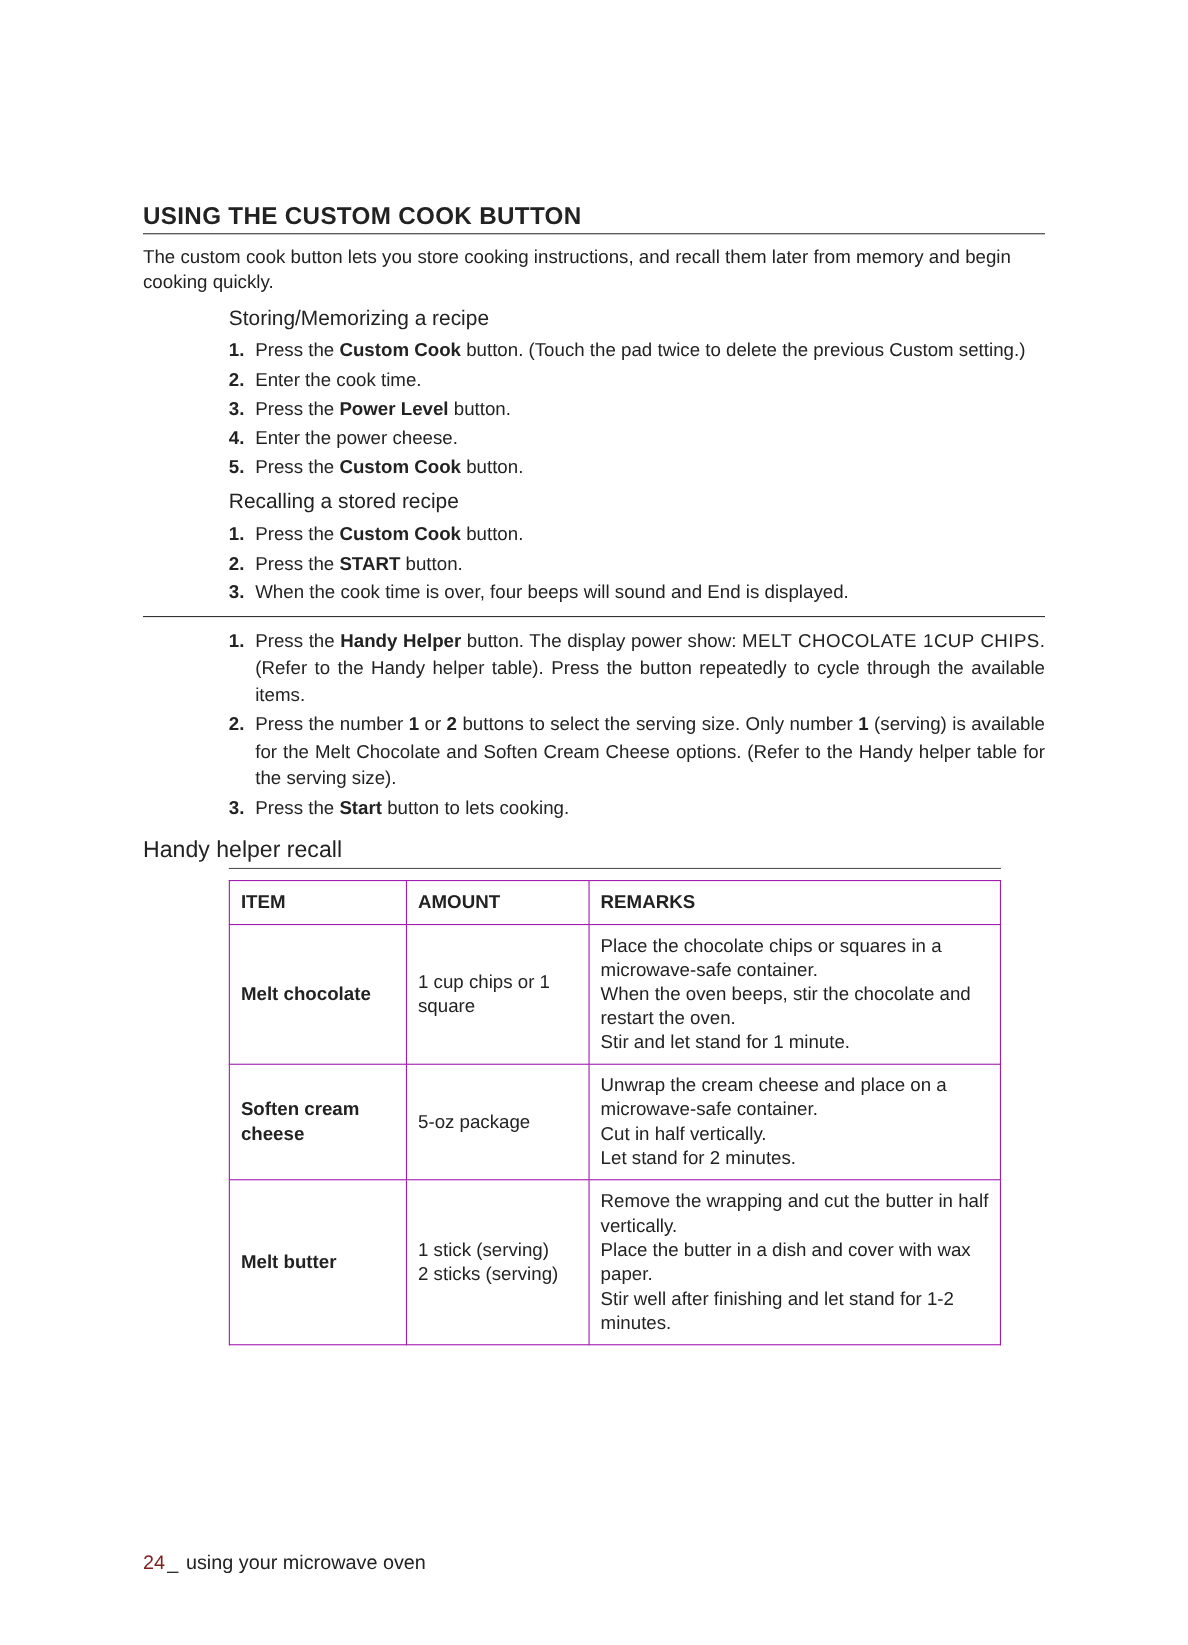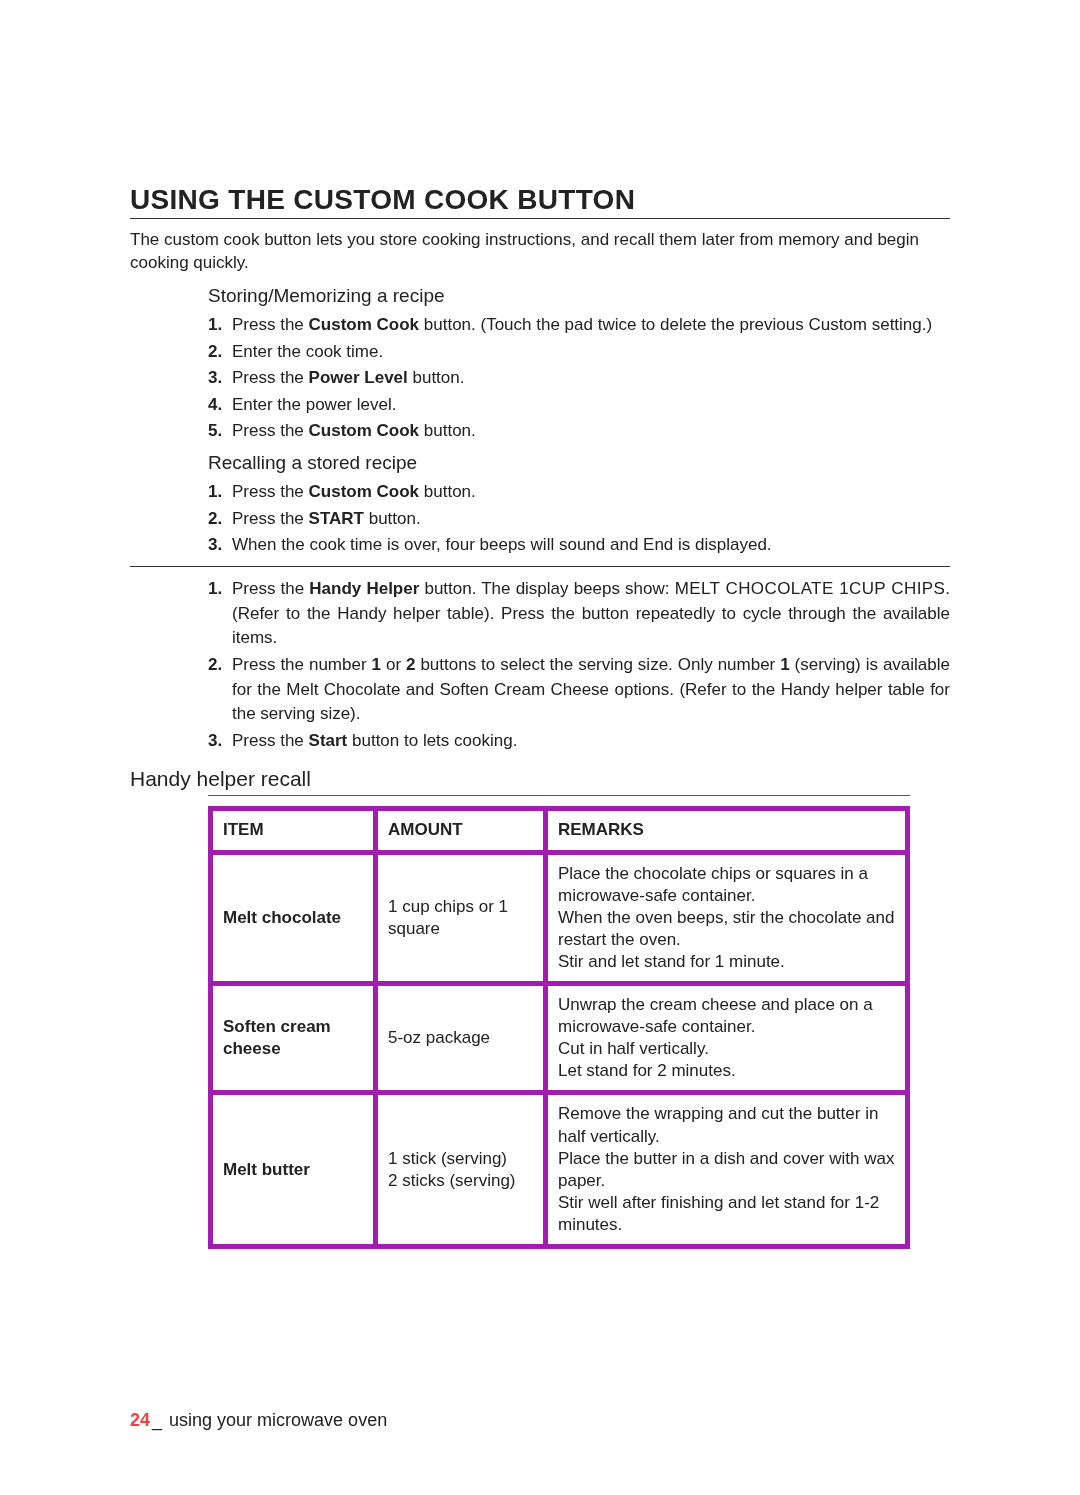--- a/index.html
+++ b/index.html
@@ -9,21 +9,21 @@
     font-family: Arial, Helvetica, sans-serif;
     color: #222;
     width: 1080px;
     height: 1495px;
     position: relative;
   }
   .page {
     padding: 184px 130px 0 130px;
   }
   .h1 {
-    font-size: 28px;
+    font-size: 22px;
     font-weight: bold;
     letter-spacing: 0.3px;
     margin: 0 0 2px 0;
   }
   .rule {
     border: none;
     border-top: 1.5px solid #333;
     margin: 2px 0 10px 0;
   }
   .rule-thin {
@@ -83,41 +83,41 @@
     font-size: 21px;
     margin: 14px 0 4px 0;
   }
   table.handy {
     border-collapse: collapse;
     width: 702px;
     margin-left: 78px;
     margin-top: 4px;
   }
   table.handy th, table.handy td {
-    border: 5px solid #a21caf;
+    border: 1px solid #a21caf;
     font-size: 17px;
     text-align: left;
     vertical-align: middle;
     padding: 8px 10px;
     line-height: 1.3;
   }
   table.handy th {
     font-weight: bold;
   }
   .col-item { width: 140px; font-weight: bold;}
   .col-amount { width: 145px;}
   .footer {
     position: absolute;
     left: 130px;
     bottom: 64px;
     font-size: 18px;
   }
   .footer .pagenum {
-    font-weight: bold;
-    color: #ef4444;
+    font-weight: normal;
+    color: #7f1d1d;
   }
   .footer .underscore { margin: 0 2px; }
   .b { font-weight: bold; }
   .end-italic { }
   .melt-display { letter-spacing: 0.4px;}
 </style>
 </head>
 <body>
 
 <div class="page">
@@ -125,37 +125,37 @@
   <div class="h1">USING THE CUSTOM COOK BUTTON</div>
   <hr class="rule">
   <p class="body-text">The custom cook button lets you store cooking instructions, and recall them later from memory and begin cooking quickly.</p>
 
   <div class="indent">
     <div class="h2">Storing/Memorizing a recipe</div>
     <ol class="steps">
       <li><span class="num">1.</span><span>Press the </span><span class="b">Custom Cook</span><span> button. (Touch the pad twice to delete the previous Custom setting.)</span></li>
       <li><span class="num">2.</span><span>Enter the cook time.</span></li>
       <li><span class="num">3.</span><span>Press the </span><span class="b">Power Level</span><span> button.</span></li>
-      <li><span class="num">4.</span><span>Enter the power level.</span></li>
+      <li><span class="num">4.</span><span>Enter the power cheese.</span></li>
       <li><span class="num">5.</span><span>Press the </span><span class="b">Custom Cook</span><span> button.</span></li>
     </ol>
 
     <div class="h2">Recalling a stored recipe</div>
     <ol class="steps">
       <li><span class="num">1.</span><span>Press the </span><span class="b">Custom Cook</span><span> button.</span></li>
       <li><span class="num">2.</span><span>Press the </span><span class="b">START</span><span> button.</span></li>
       <li><span class="num">3.</span><span>When the cook time is over, four beeps will sound and </span><span class="end-italic">End</span><span> is displayed.</span></li>
     </ol>
   </div>
 
   <hr class="rule">
 
   <div class="indent">
     <ol class="steps">
-      <li><span class="num">1.</span><span>Press the </span><span class="b">Handy Helper</span><span> button. The display beeps show: </span><span class="melt-display">MELT CHOCOLATE 1CUP CHIPS</span><span>. (Refer to the Handy helper table). Press the button repeatedly to cycle through the available items.</span></li>
+      <li><span class="num">1.</span><span>Press the </span><span class="b">Handy Helper</span><span> button. The display power show: </span><span class="melt-display">MELT CHOCOLATE 1CUP CHIPS</span><span>. (Refer to the Handy helper table). Press the button repeatedly to cycle through the available items.</span></li>
       <li><span class="num">2.</span><span>Press the number </span><span class="b">1</span><span> or </span><span class="b">2</span><span> buttons to select the serving size. Only number </span><span class="b">1</span><span> (serving) is available for the Melt Chocolate and Soften Cream Cheese options. (Refer to the Handy helper table for the serving size).</span></li>
       <li><span class="num">3.</span><span>Press the </span><span class="b">Start</span><span> button to lets cooking.</span></li>
     </ol>
   </div>
 
   <div class="h3 indent">Handy helper recall</div>
   <hr class="rule-thin" style="margin-left:78px; width:702px;">
 
   <table class="handy">
     <tbody>

